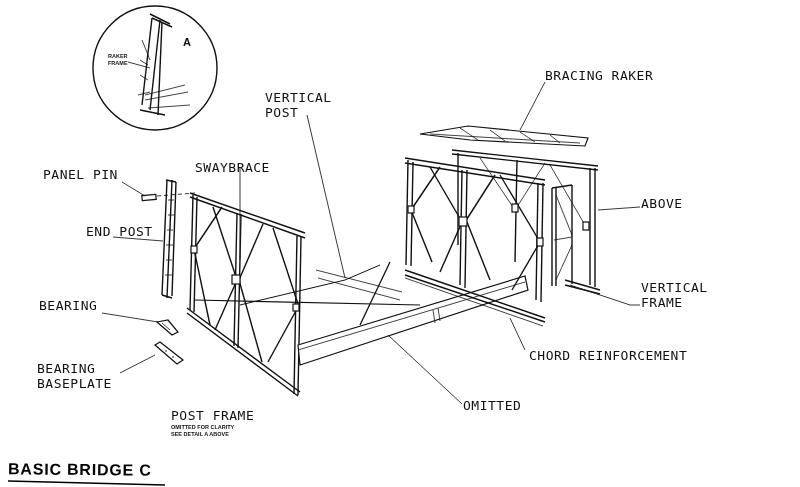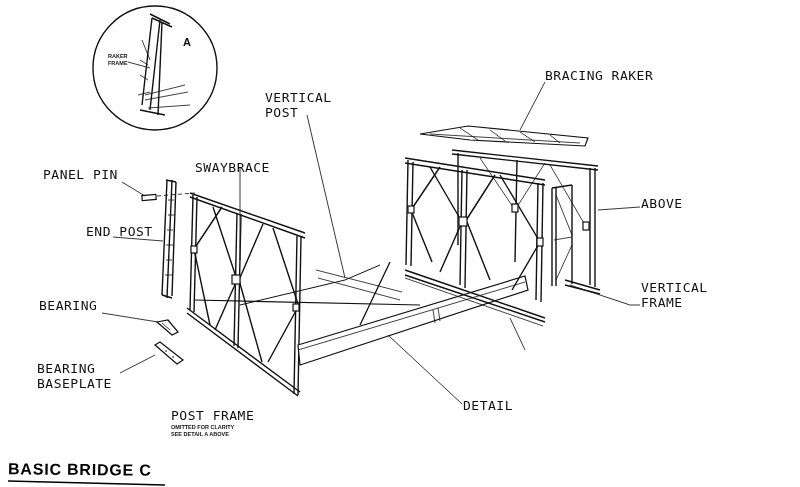--- a/index.html
+++ b/index.html
@@ -191,19 +191,20 @@
 
   <div class="lbl" style="left:545px;top:68px;">BRACING RAKER</div>
   <div class="lbl" style="left:265px;top:90px;"><span>VERTICAL</span><br><span>POST</span></div>
   <div class="lbl" style="left:195px;top:152px;margin-top:8px;">SWAYBRACE</div>
   <div class="lbl" style="left:43px;top:167px;">PANEL PIN</div>
   <div class="lbl" style="left:42px;top:224px;margin-left:44px;">END POST</div>
   <div class="lbl" style="left:39px;top:298px;">BEARING</div>
   <div class="lbl" style="left:37px;top:361px;"><span>BEARING</span><br><span>BASEPLATE</span></div>
   <div class="lbl" style="left:641px;top:196px;">ABOVE</div>
   <div class="lbl" style="left:641px;top:280px;"><span>VERTICAL</span><br><span>FRAME</span></div>
-  <div class="lbl" style="left:463px;top:398px;">DETAIL</div>
+  <div class="lbl" style="left:529px;top:348px;">CHORD REINFORCEMENT</div>
+  <div class="lbl" style="left:463px;top:398px;">OMITTED</div>
 
   <div class="lbl" style="left:171px;top:408px;">POST FRAME</div>
   <div class="small" style="left:171px;top:424px;"><span>OMITTED FOR CLARITY</span><br><span>SEE DETAIL A ABOVE</span></div>
 
   <div class="title" style="left:8px;top:461px;">BASIC BRIDGE C</div>
 </div>
 
 </body></html>

